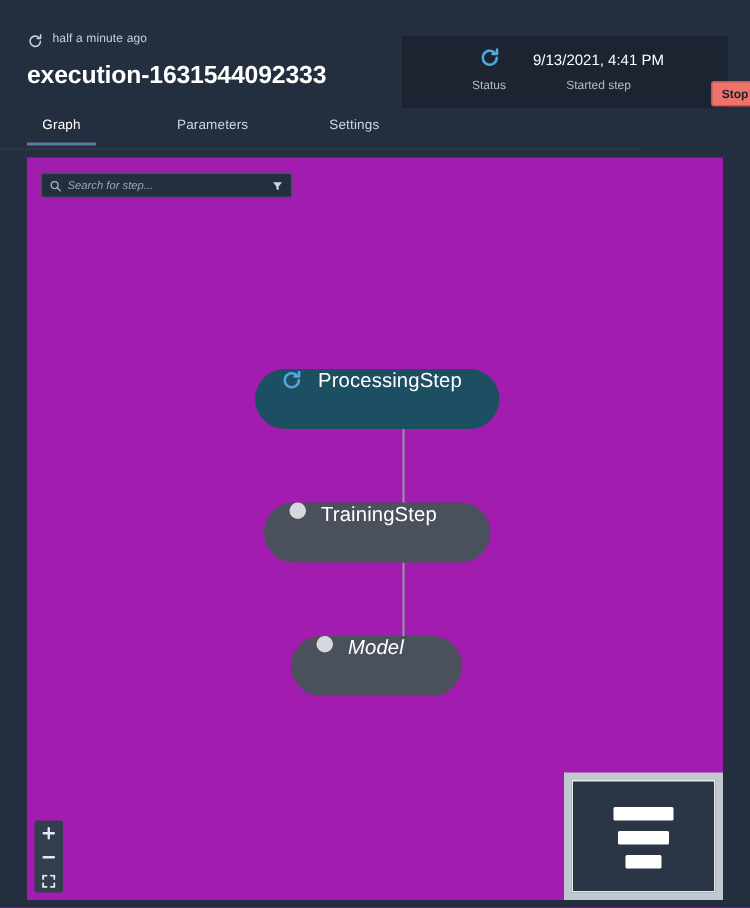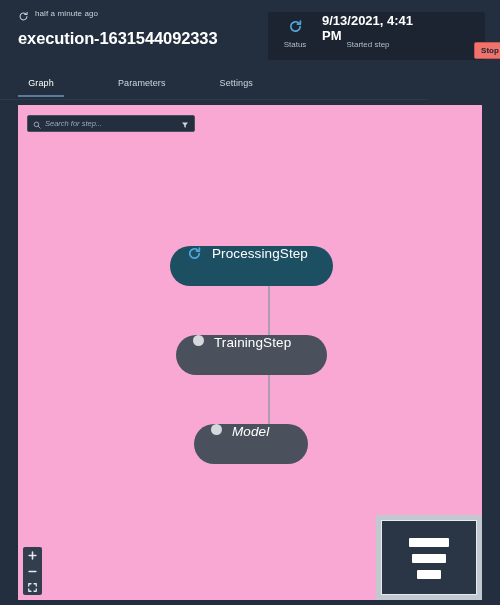--- a/index.html
+++ b/index.html
@@ -12,21 +12,21 @@
     background: #232f3e;
     font-family: "Liberation Sans", sans-serif;
     color: #ffffff;
     overflow: hidden;
     position: relative;
   }
 
   
   .header {
     position: absolute;
-    left: 0; top: 0;
+    left: 0; top: 12px;
     width: 488px;
     height: 72px;
   }
   .refresh-row {
     position: absolute;
     left: 18px; top: 8px;
     display: flex;
     align-items: center;
     gap: 6px;
   }
@@ -63,26 +63,26 @@
     align-items: flex-start;
     padding-top: 6px;
     box-sizing: border-box;
   }
   .status-col {
     display: flex;
     flex-direction: column;
     align-items: center;
     justify-content: flex-start;
   }
-  .status-col.c-status { width: 54px; }
+  .status-col.c-status { width: 54px; padding-left: 31px; }
   .status-col.c-started { width: 92px; }
   .status-col.c-elapsed { width: 71px; }
   .status-value {
-    font-size: 13px;
-    font-weight: bold;
+    font-size: 10px;
+    font-weight: normal;
     color: #ffffff;
     height: 20px;
     display: flex;
     align-items: center;
   }
   .status-label {
     font-size: 8px;
     color: #b3bdc9;
     margin-top: 2px;
   }
@@ -135,21 +135,21 @@
     text-align: center;
     margin-left: -2px;
   }
 
   
   .canvas {
     position: absolute;
     left: 18px; top: 105px;
     width: 464px;
     height: 495px;
-    background: #f9a8d4;
+    background: #a21caf;
     overflow: hidden;
   }
 
   
   .search-wrap {
     position: absolute;
     left: 9px; top: 10px;
     width: 168px;
     height: 17px;
     background: #232f3e;

